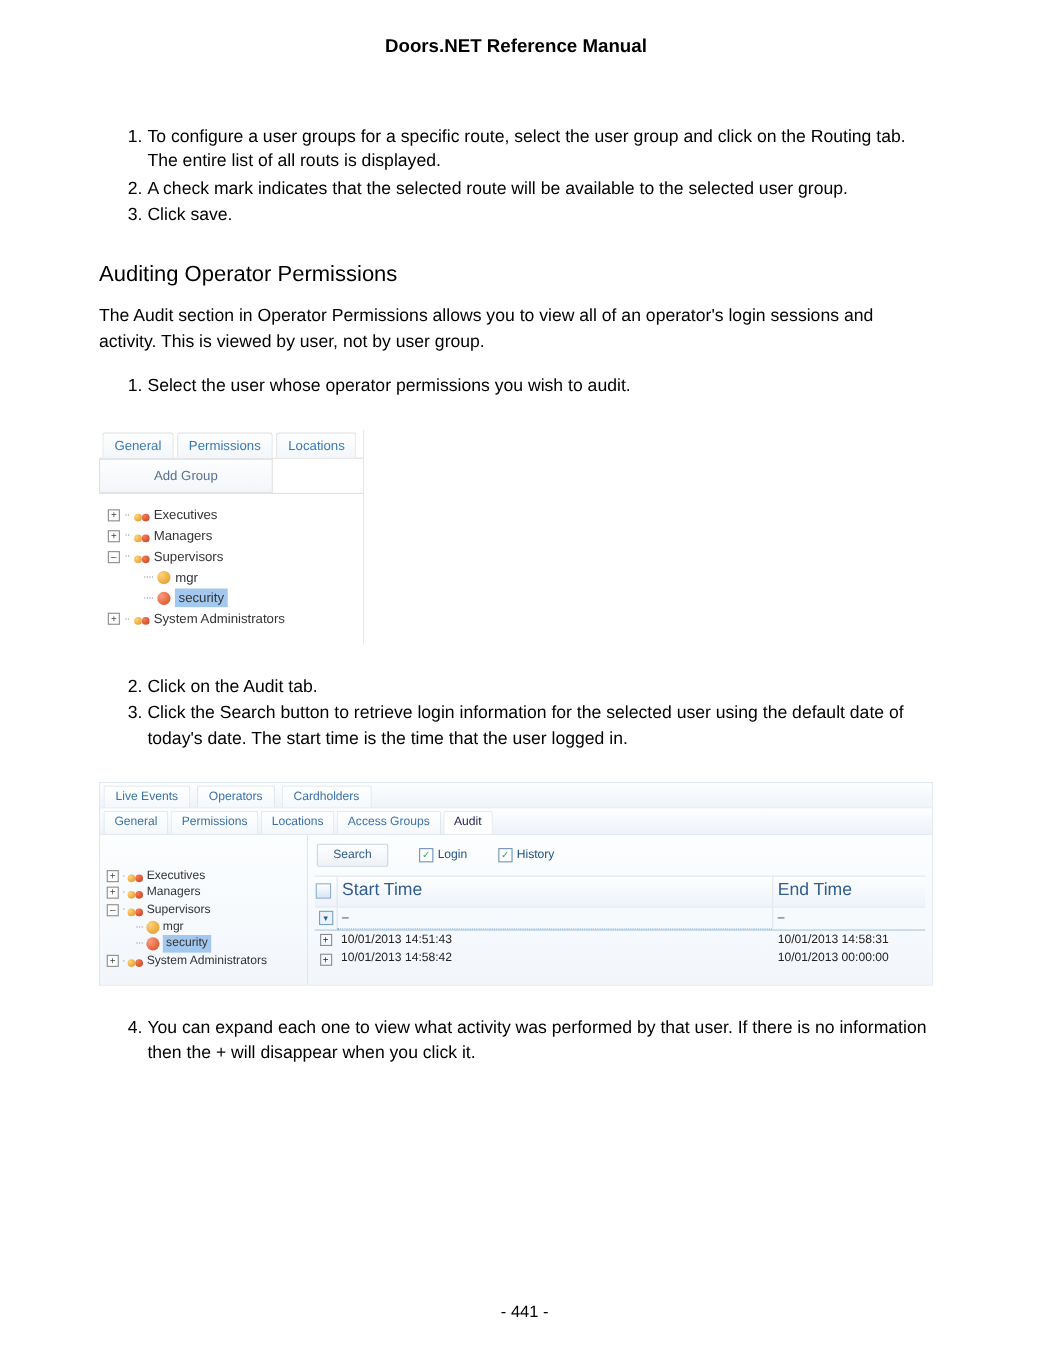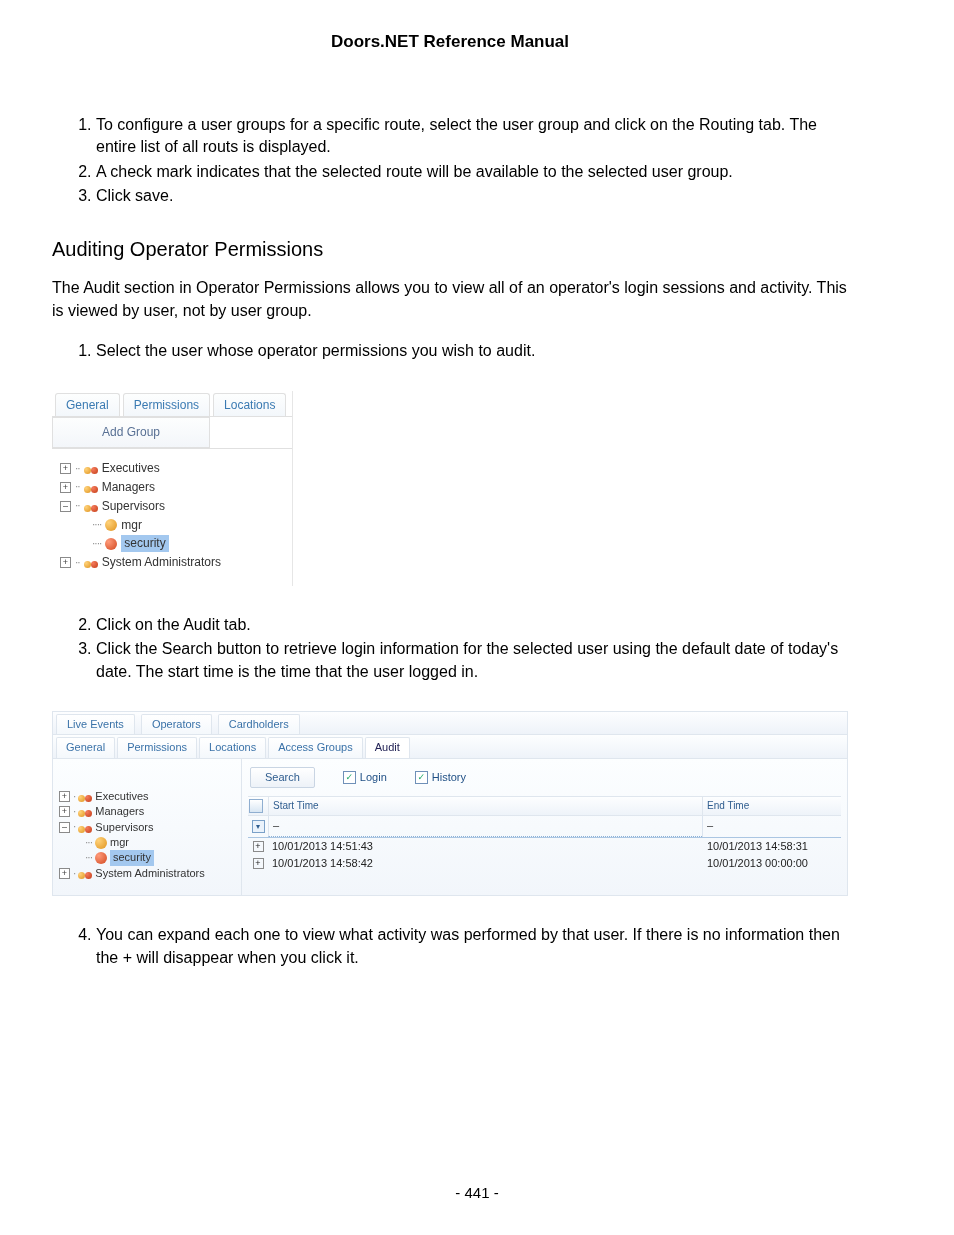--- a/index.html
+++ b/index.html
@@ -9,21 +9,21 @@
     background: #fff;
     color: #000;
     font-size: 16px;
     line-height: 1.4;
   }
   .page {
     width: 954px;
     min-height: 1235px;
     margin: 0 auto;
     position: relative;
-    padding: 30px 106px 40px 52px;
+    padding: 30px 106px 40px 90px;
     box-sizing: border-box;
   }
   .doc-title {
     text-align: center;
     font-weight: bold;
     font-size: 17px;
     margin-bottom: 60px;
   }
   ol.body-ol {
     margin: 0 0 28px 0;
@@ -206,21 +206,21 @@
   .groupbar {
     font-size: 11px; color:#333;
     padding: 2px 4px 8px 4px;
   }
   .grid-head {
     display:flex;
     border-top:1px solid #dfe6ee;
     border-bottom:1px solid #dfe6ee;
     color:#2f5d8f;
     background: linear-gradient(#fdfeff,#eef3f9);
-    font-size: 10px;
+    font-size: 16px;
   }
   .grid-head .col1 { width: 20px; display:flex;align-items:center;justify-content:center; }
   .grid-head .col2 { flex:1; padding:2px 4px; border-left:1px solid #dfe6ee; }
   .grid-head .col3 { width: 130px; padding:2px 4px; border-left:1px solid #dfe6ee; }
   .filter-row {
     display:flex;
     border-bottom:1px solid #aac5e2;
     font-size:11px;
   }
   .filter-row .col1 { width:20px; display:flex;align-items:center;justify-content:center; }

